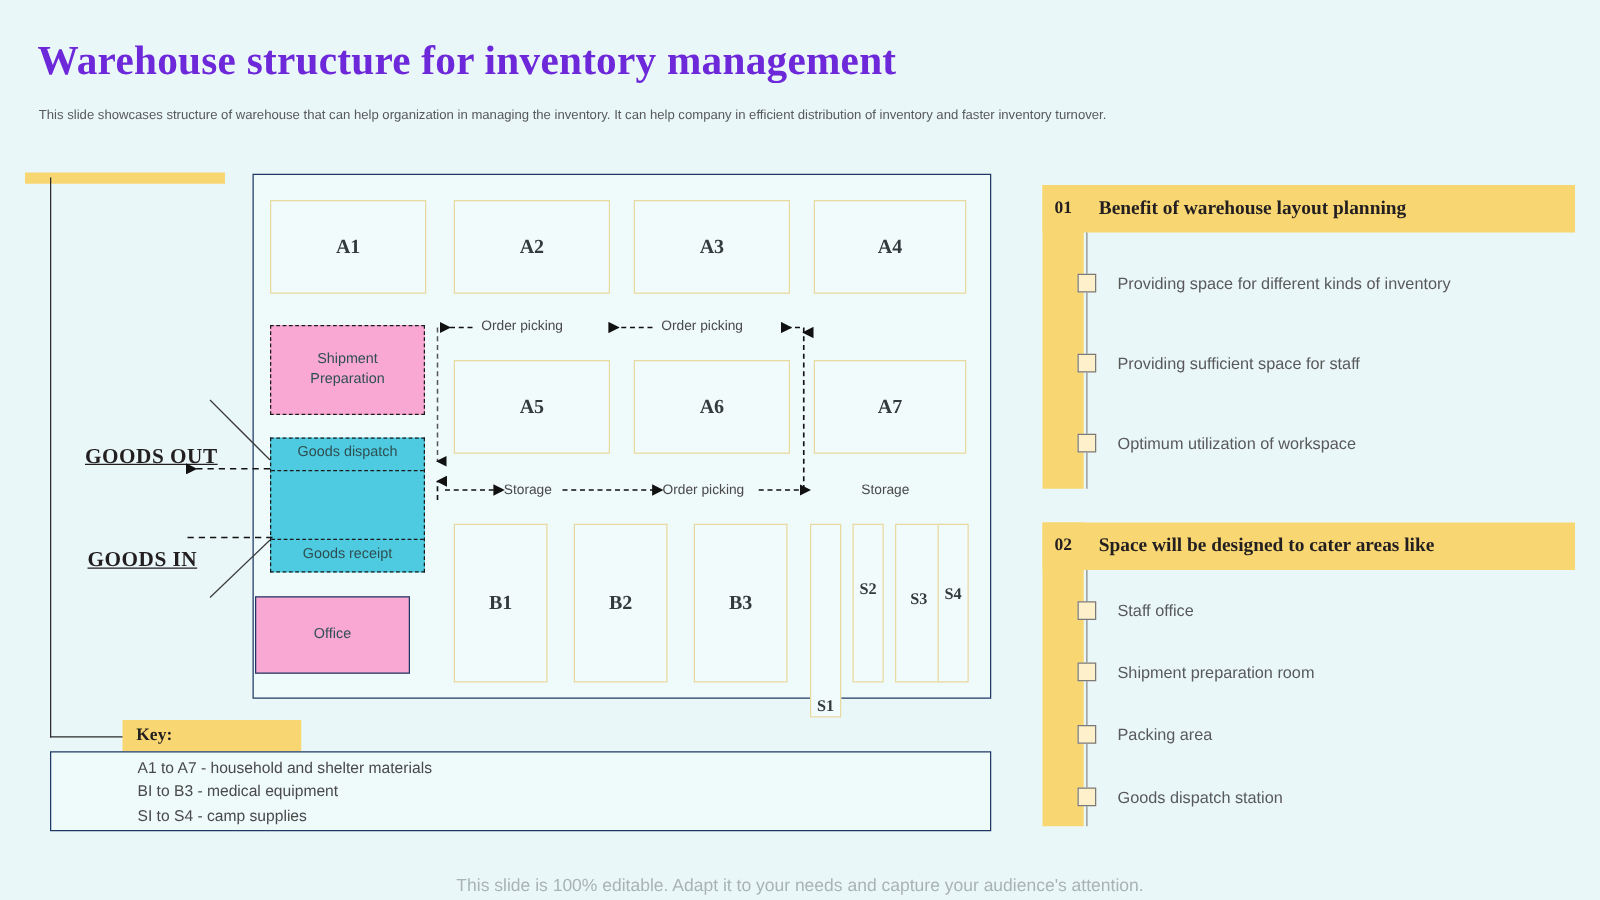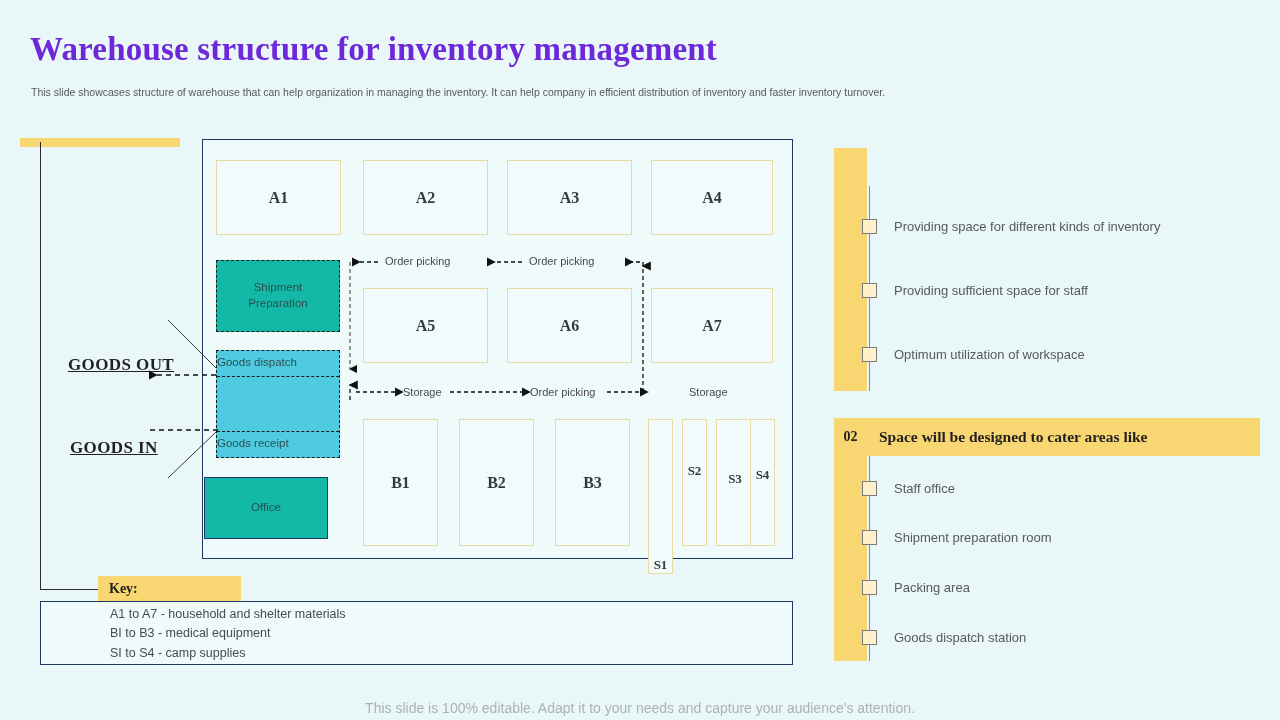--- a/index.html
+++ b/index.html
@@ -77,40 +77,41 @@
     font-family: "Liberation Serif", serif;
     font-weight: bold;
     font-size: 16px;
     color: #333a3d;
   }
   .cell.s-cell { font-size: 13px; }
 
   
   .room {
     position: absolute;
-    background: #14b8a6;
+    background: #f9a8d4;
     display: flex;
     align-items: center;
     justify-content: center;
     text-align: center;
     font-size: 11.5px;
     color: #2f4f52;
     line-height: 1.35;
   }
   .room.dashed { border: 1.3px dashed #1b1b1b; }
   .room.solid  { border: 1.2px solid #1f3864; }
 
   .dock-wrap {
     position: absolute;
     border: 1.3px dashed #1b1b1b;
     background: #4ecbe0;
   }
   .dock-label {
     position: absolute;
     left: 0; width: 100%;
+    text-align: center;
     font-size: 11.5px;
     color: #2f4f52;
   }
   .dock-divider {
     position: absolute;
     left: 0; width: 100%;
     border-top: 1.2px dashed #1b1b1b;
   }
 
   
@@ -369,20 +370,24 @@
   </div>
   <div class="key-box"></div>
   <div class="key-lines">
     <div>A1 to A7 - household and shelter materials</div>
     <div>BI to B3 - medical equipment</div>
     <div>SI to S4 - camp supplies</div>
   </div>
 
   <div class="panel" style="left:834px; top:148px; width:426px; height:243px;">
     <div class="panel-spine"></div>
+    <div class="panel-head">
+      <div class="panel-num">01</div>
+      <div class="panel-title">Benefit of warehouse layout planning</div>
+    </div>
     <div class="panel-inner-line" style="height:205px;"></div>
     <div class="panel-item" style="top:70px;">
       <span class="item-box"></span>
       <span class="item-label">Providing space for different kinds of inventory</span>
     </div>
     <div class="panel-item" style="top:134px;">
       <span class="item-box"></span>
       <span class="item-label">Providing sufficient space for staff</span>
     </div>
     <div class="panel-item" style="top:198px;">

